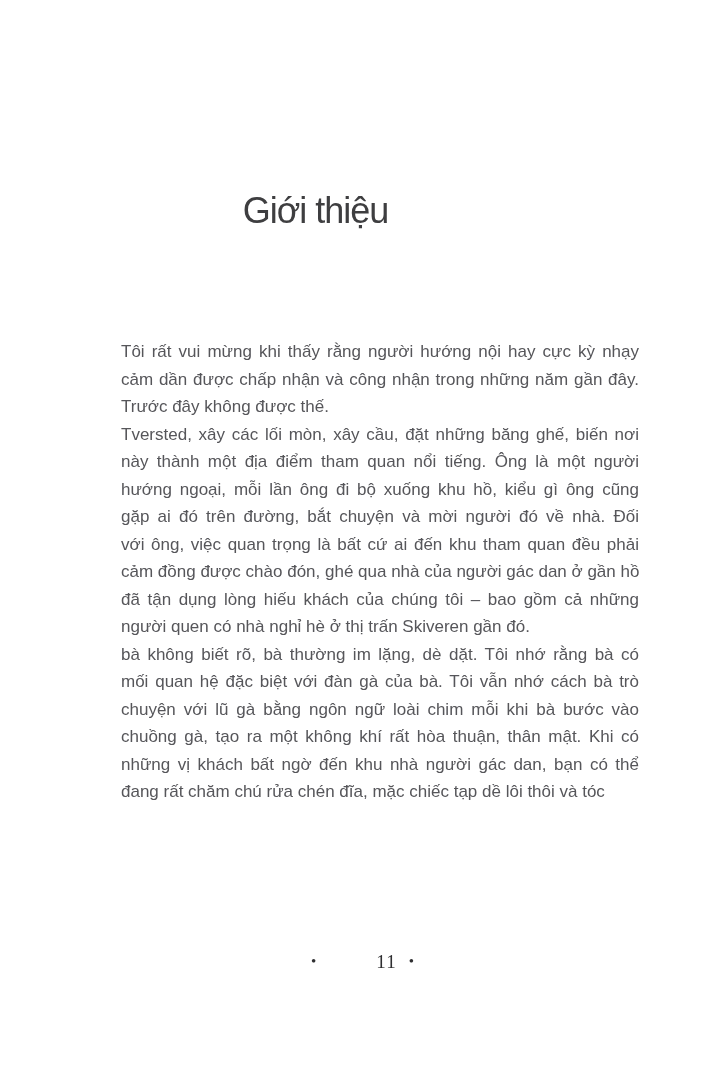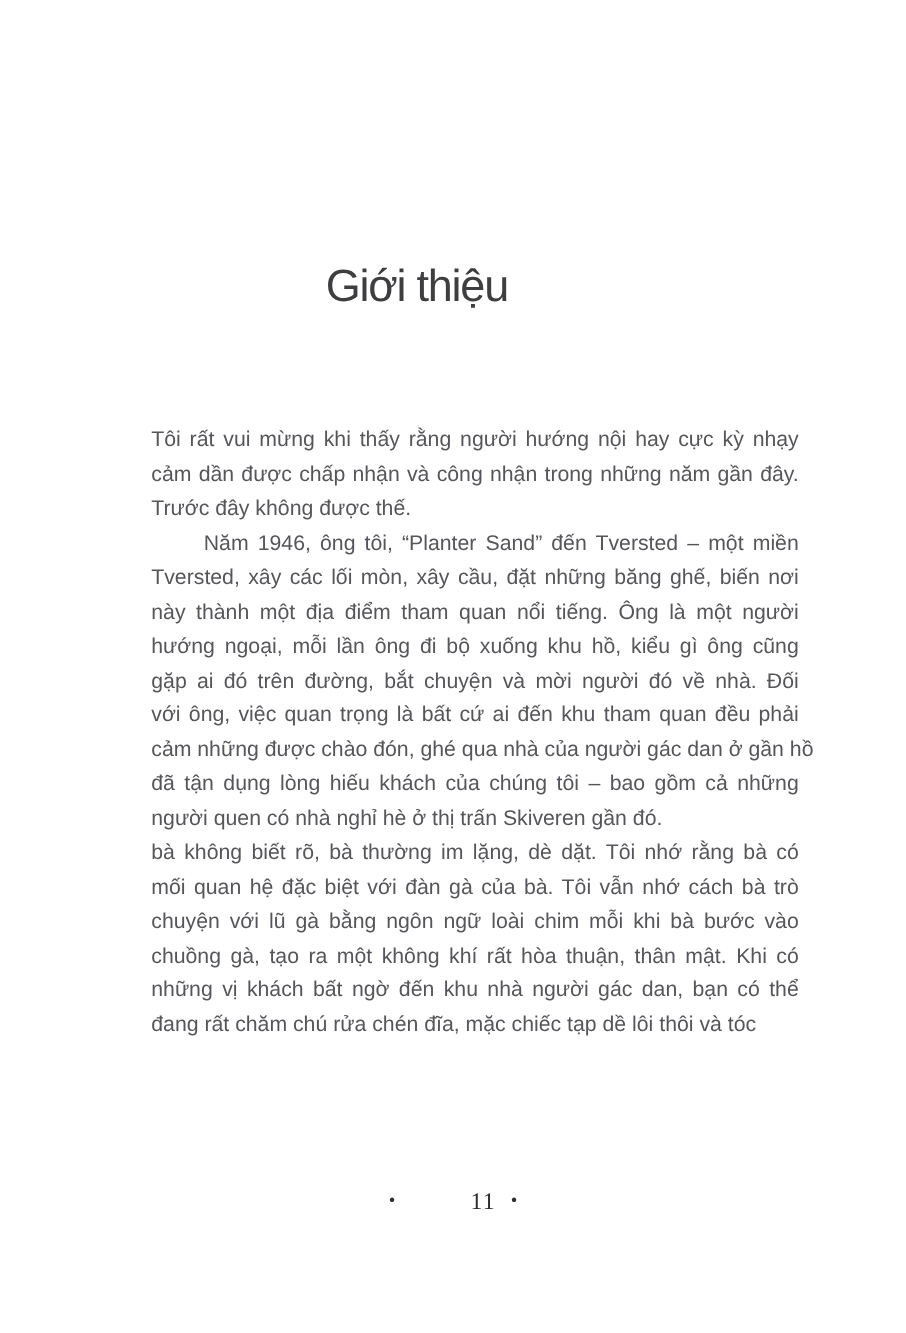--- a/index.html
+++ b/index.html
@@ -13,21 +13,21 @@
     height: 1066px;
     background: #ffffff;
     overflow: hidden;
     font-family: "Liberation Sans", "DejaVu Sans", sans-serif;
   }
   .chapter-title {
     position: absolute;
     top: 189px;
     left: 0;
     width: 631px;
-    margin: 18px;
+    margin: 0;
     text-align: center;
     font-size: 36px;
     font-weight: 400;
     letter-spacing: -1px;
     color: #3e3e40;
     line-height: 44px;
   }
   .body-text {
     position: absolute;
     top: 338px;
@@ -78,27 +78,26 @@
 <body>
 
 <div class="page">
 
   <h1 class="chapter-title">Giới thiệu</h1>
 
   <div class="body-text">
       <div class="line">Tôi rất vui mừng khi thấy rằng người hướng nội hay cực kỳ nhạy</div>
       <div class="line">cảm dần được chấp nhận và công nhận trong những năm gần đây.</div>
       <div class="line last">Trước đây không được thế.</div>
-      <div class="line indent">Năm 1946, ông tôi, “Planter Sand” đến Tversted – một miền</div>
       <div class="line">Tversted, xây các lối mòn, xây cầu, đặt những băng ghế, biến nơi</div>
       <div class="line">này thành một địa điểm tham quan nổi tiếng. Ông là một người</div>
       <div class="line">hướng ngoại, mỗi lần ông đi bộ xuống khu hồ, kiểu gì ông cũng</div>
       <div class="line">gặp ai đó trên đường, bắt chuyện và mời người đó về nhà. Đối</div>
       <div class="line">với ông, việc quan trọng là bất cứ ai đến khu tham quan đều phải</div>
-      <div class="line">cảm những được chào đón, ghé qua nhà của người gác dan ở gần hồ</div>
+      <div class="line">cảm đồng được chào đón, ghé qua nhà của người gác dan ở gần hồ</div>
       <div class="line">đã tận dụng lòng hiếu khách của chúng tôi – bao gồm cả những</div>
       <div class="line last">người quen có nhà nghỉ hè ở thị trấn Skiveren gần đó.</div>
       <div class="line">bà không biết rõ, bà thường im lặng, dè dặt. Tôi nhớ rằng bà có</div>
       <div class="line">mối quan hệ đặc biệt với đàn gà của bà. Tôi vẫn nhớ cách bà trò</div>
       <div class="line">chuyện với lũ gà bằng ngôn ngữ loài chim mỗi khi bà bước vào</div>
       <div class="line">chuồng gà, tạo ra một không khí rất hòa thuận, thân mật. Khi có</div>
       <div class="line">những vị khách bất ngờ đến khu nhà người gác dan, bạn có thể</div>
       <div class="line last">đang rất chăm chú rửa chén đĩa, mặc chiếc tạp dề lôi thôi và tóc</div>
     </div>
 

